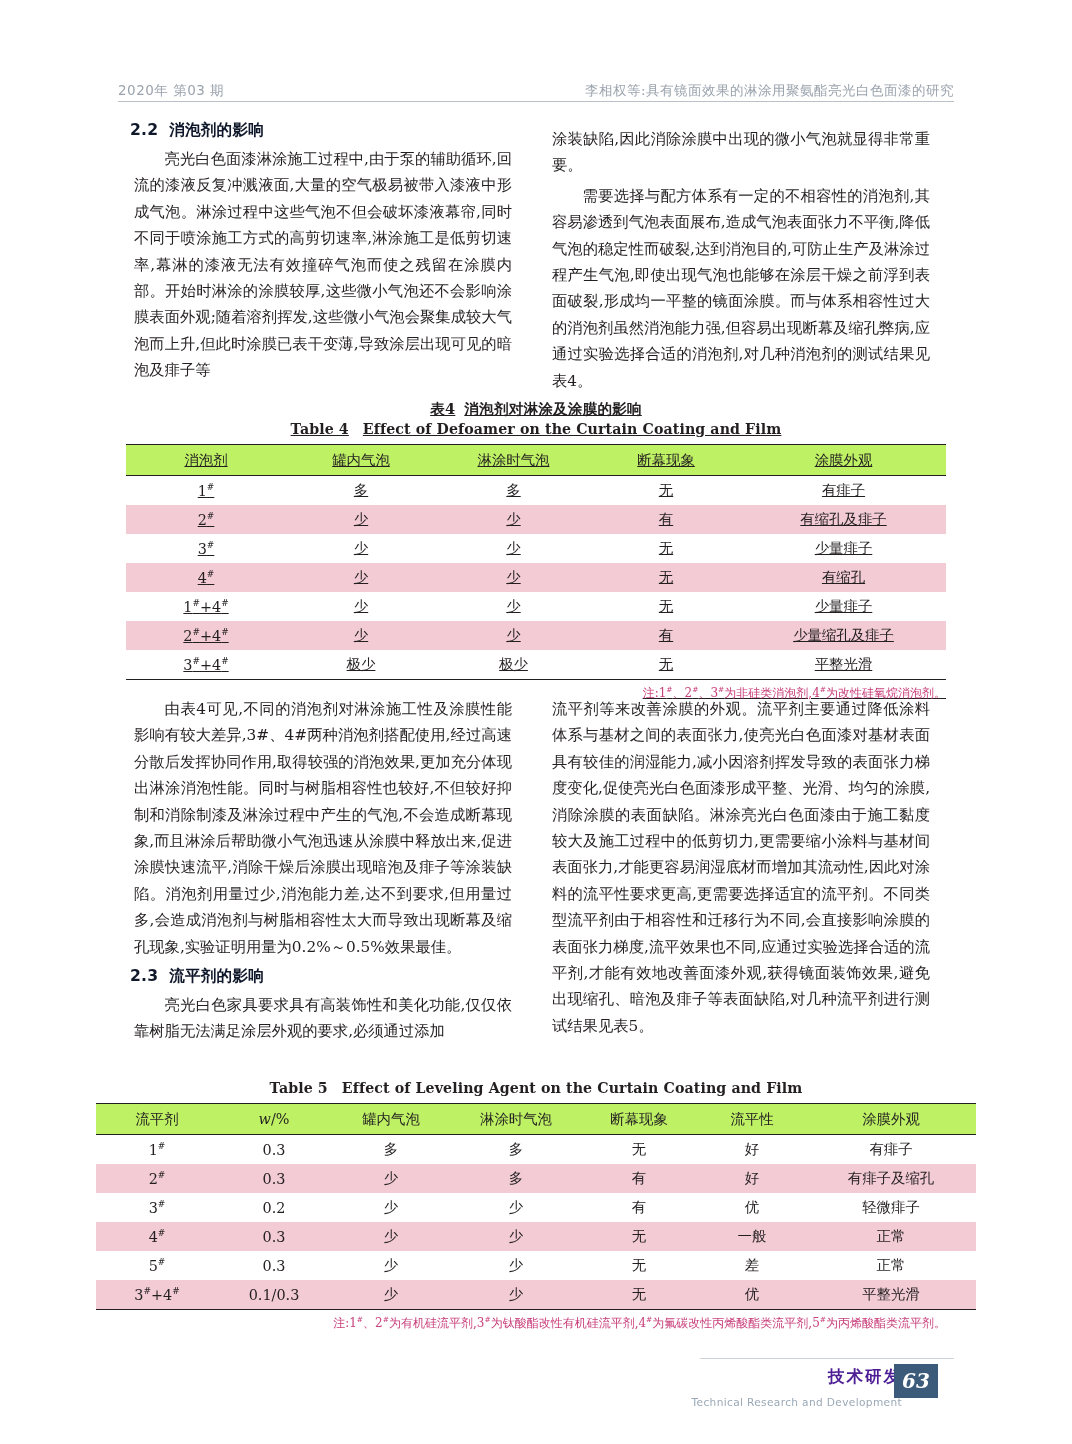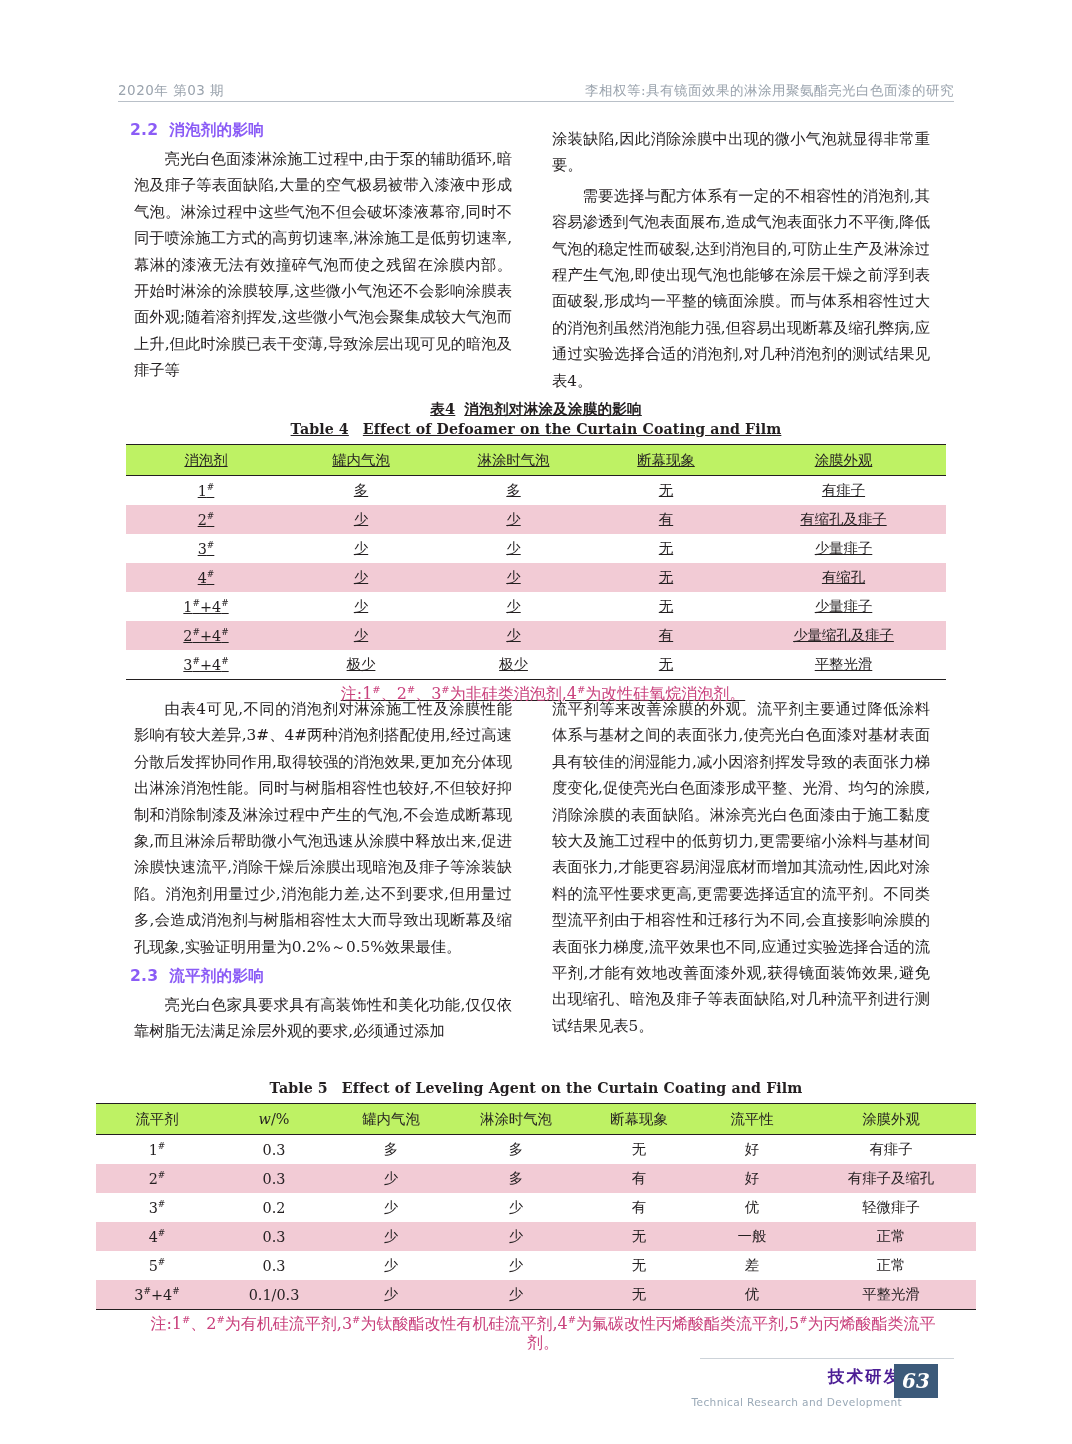--- a/index.html
+++ b/index.html
@@ -45,21 +45,21 @@
     width:386px;
     font-size:15.3px;
     line-height:26.4px;
     text-align:justify;
     text-justify:inter-ideograph;
   }
   .col-left{left:130px;}
   .col-right{left:548px;}
 
   .sec-head{
-    color:#8b5cf6;
+    color:#0f172a;
     font-weight:bold;
     font-size:15.6px;
     line-height:24px;
     margin:0 0 1px 0;
     font-family:"DejaVu Sans","Liberation Sans",sans-serif;
     letter-spacing:.2px;
   }
   .sec-head .num{margin-right:11px;}
   p.body{margin:4px;text-indent:2em;}
   p.body.cont{text-indent:0;}
@@ -98,23 +98,23 @@
   }
   table.dt tbody tr.odd td{background:#ffffff;}
   table.dt tbody tr.even td{background:#f2cbd5;}
   table.dt thead tr{border-top:1.6px solid #231f20;border-bottom:1px solid #231f20;}
   table.dt tbody tr:last-child{border-bottom:1.6px solid #231f20;}
   sup{font-size:.62em;vertical-align:super;line-height:0;}
   .note{
     width:820px;
     margin:4px auto 0 auto;
     color:#c9407c;
-    font-size:16px;
+    font-size:12px;
     line-height:19px;
-    text-align:center;
+    text-align:right;
     padding-left:14px;
     box-sizing:border-box;
   }
   .it{font-style:italic;}
 
   
   .footer{
     position:absolute;
     left:700px;top:1358px;
     width:254px;height:54px;
@@ -158,21 +158,21 @@
   <div class="runhead">
     <span class="left">2020年  第03 期</span>
     <span class="right">李相权等:具有镜面效果的淋涂用聚氨酯亮光白色面漆的研究</span>
   </div>
   <div class="runhead-rule"></div>
 
   <div class="col col-left" style="top:118px;">
     <div class="sec-head">
       <span class="num">2.2</span><span>消泡剂的影响</span>
     </div>
-    <p class="body">亮光白色面漆淋涂施工过程中,由于泵的辅助循环,暗泡及痱子等表面缺陷,大量的空气极易被带入漆液中形成气泡。淋涂过程中这些气泡不但会破坏漆液幕帘,同时不同于喷涂施工方式的高剪切速率,淋涂施工是低剪切速率,幕淋的漆液无法有效撞碎气泡而使之残留在涂膜内部。开始时淋涂的涂膜较厚,这些微小气泡还不会影响涂膜表面外观;随着溶剂挥发,这些微小气泡会聚集成较大气泡而上升,但此时涂膜已表干变薄,导致涂层出现可见的暗泡及痱子等</p>
+    <p class="body">亮光白色面漆淋涂施工过程中,由于泵的辅助循环,回流的漆液反复冲溅液面,大量的空气极易被带入漆液中形成气泡。淋涂过程中这些气泡不但会破坏漆液幕帘,同时不同于喷涂施工方式的高剪切速率,淋涂施工是低剪切速率,幕淋的漆液无法有效撞碎气泡而使之残留在涂膜内部。开始时淋涂的涂膜较厚,这些微小气泡还不会影响涂膜表面外观;随着溶剂挥发,这些微小气泡会聚集成较大气泡而上升,但此时涂膜已表干变薄,导致涂层出现可见的暗泡及痱子等</p>
   </div>
 
   <div class="col col-right" style="top:122px;">
     <p class="body cont">涂装缺陷,因此消除涂膜中出现的微小气泡就显得非常重要。</p>
     <p class="body">需要选择与配方体系有一定的不相容性的消泡剂,其容易渗透到气泡表面展布,造成气泡表面张力不平衡,降低气泡的稳定性而破裂,达到消泡目的,可防止生产及淋涂过程产生气泡,即使出现气泡也能够在涂层干燥之前浮到表面破裂,形成均一平整的镜面涂膜。而与体系相容性过大的消泡剂虽然消泡能力强,但容易出现断幕及缩孔弊病,应通过实验选择合适的消泡剂,对几种消泡剂的测试结果见表4。</p>
   </div>
 
   <div class="tblock" style="top:398px;text-decoration:underline;">
     <div class="cap">
       <div class="cn"><span>表4</span><span class="sp"></span><span>消泡剂对淋涂及涂膜的影响</span></div>

